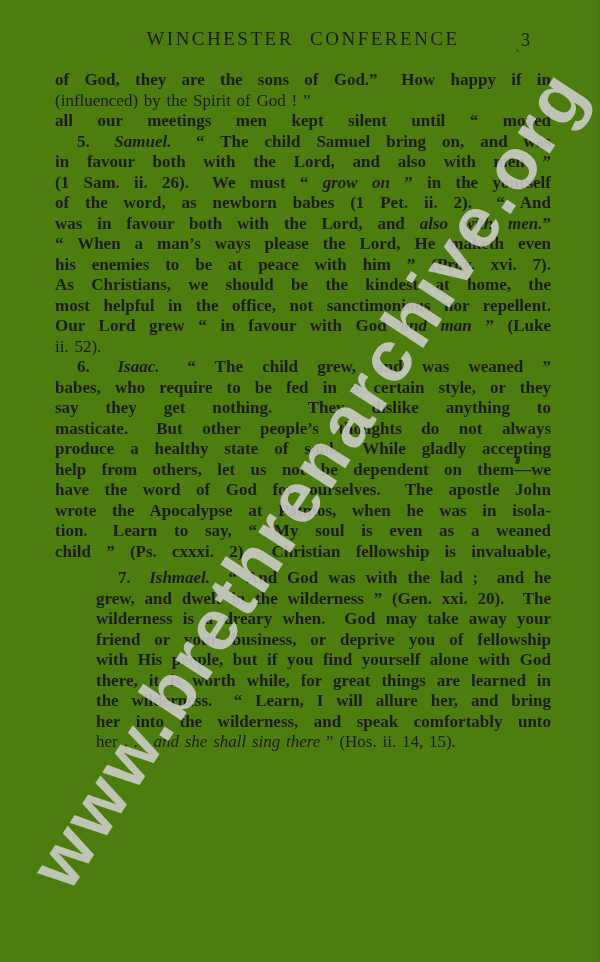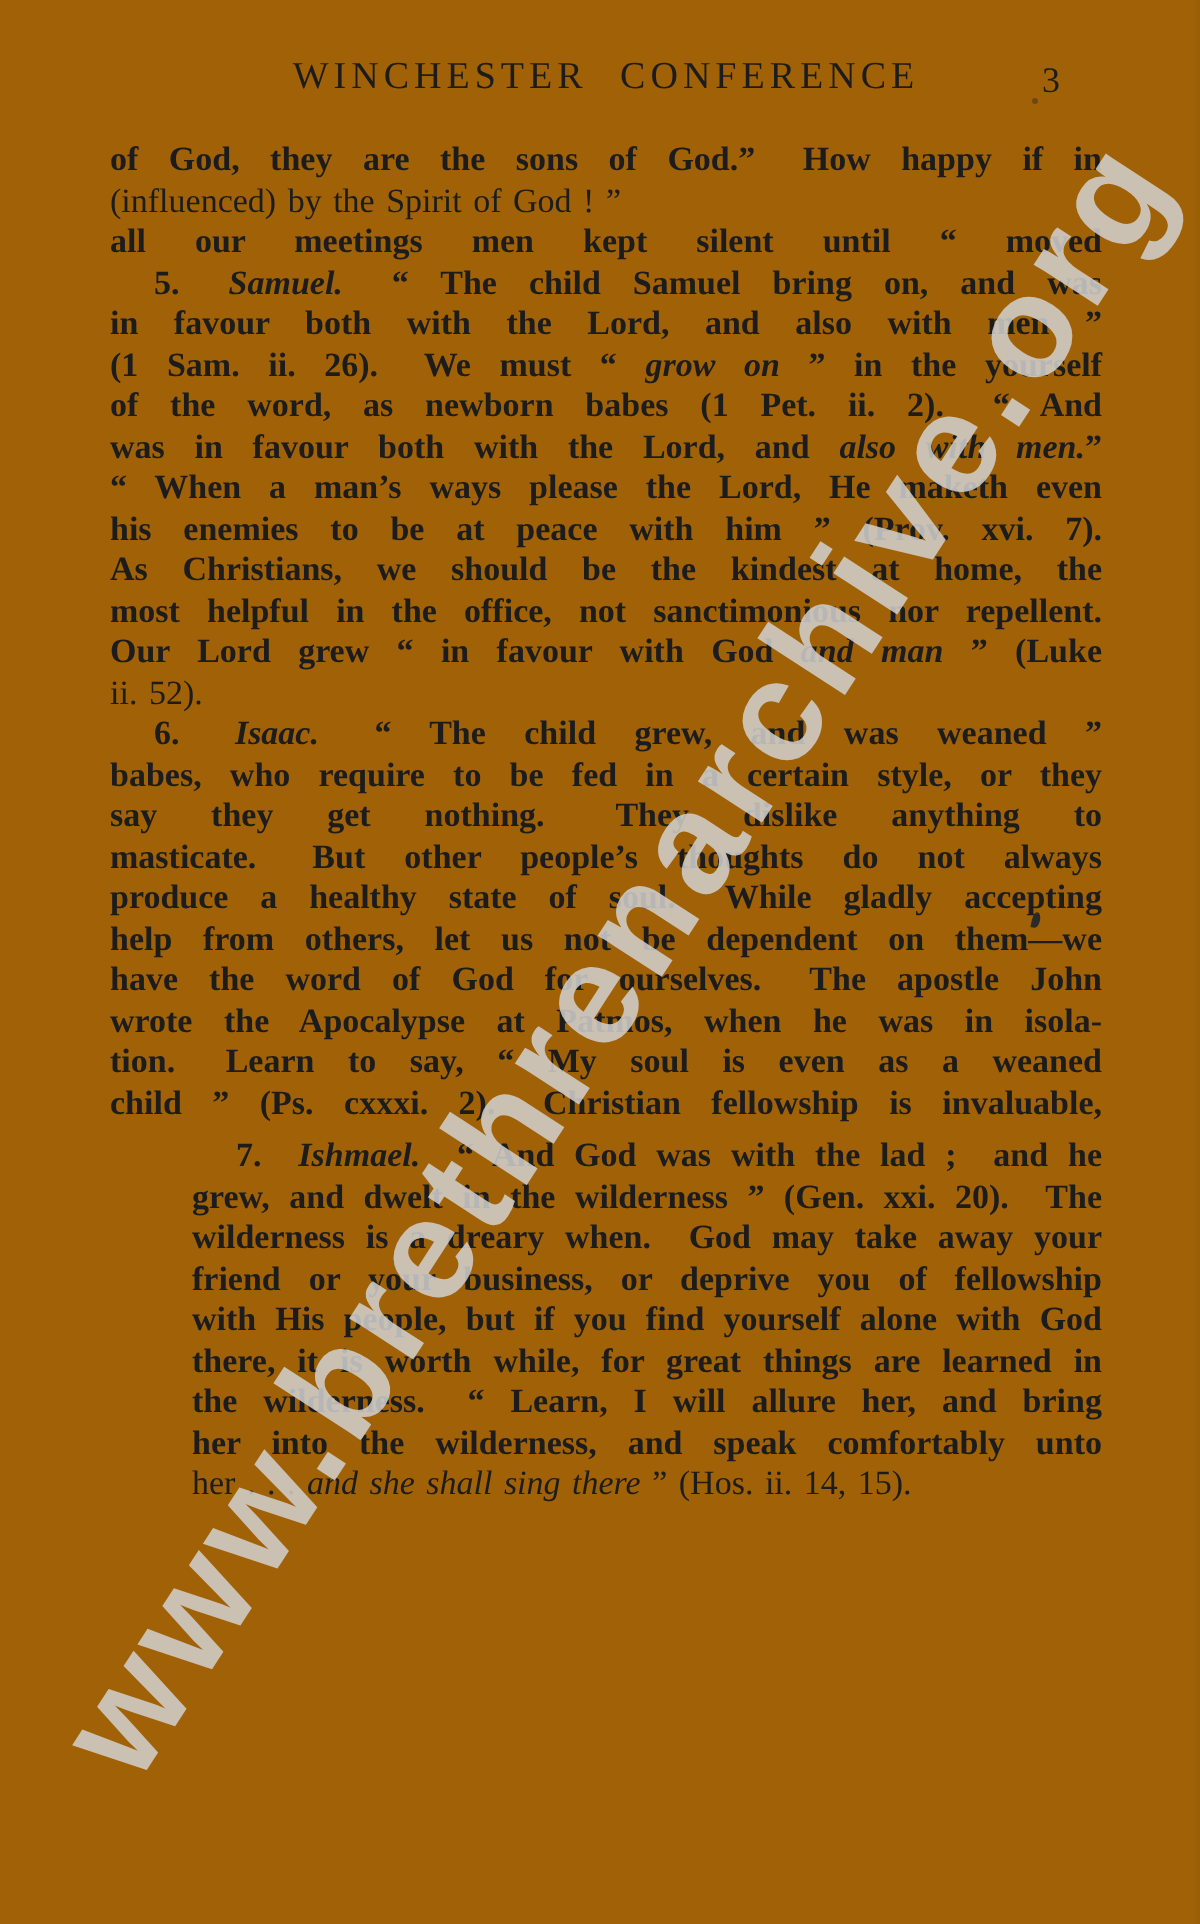--- a/index.html
+++ b/index.html
@@ -81,21 +81,21 @@
     position: absolute;
     right: 0; top: 0;
     width: 4px; height: 100%;
     background: linear-gradient(to left, rgba(0,0,0,0.05), rgba(0,0,0,0));
     z-index: 6;
   }
 </style>
 </head>
 <body>
 
-<div id="page" style="background: #a16207; color: rgb(28, 28, 28);">
+<div id="page" style="background: #4d7c0f; color: rgb(28, 28, 28);">
 
   <div class="running-head">WINCHESTER CONFERENCE</div>
 
   <div class="folio">3</div>
 
   <div class="text-block">
       <div class="para">
         <div class="line just"><span>of God, they are the sons of God.”  How happy if in</span></div>
         <div class="line"><span>(influenced) by the Spirit of God ! ”</span></div>
         <div class="line just"><span>all our meetings men kept silent until “ moved</span></div>

